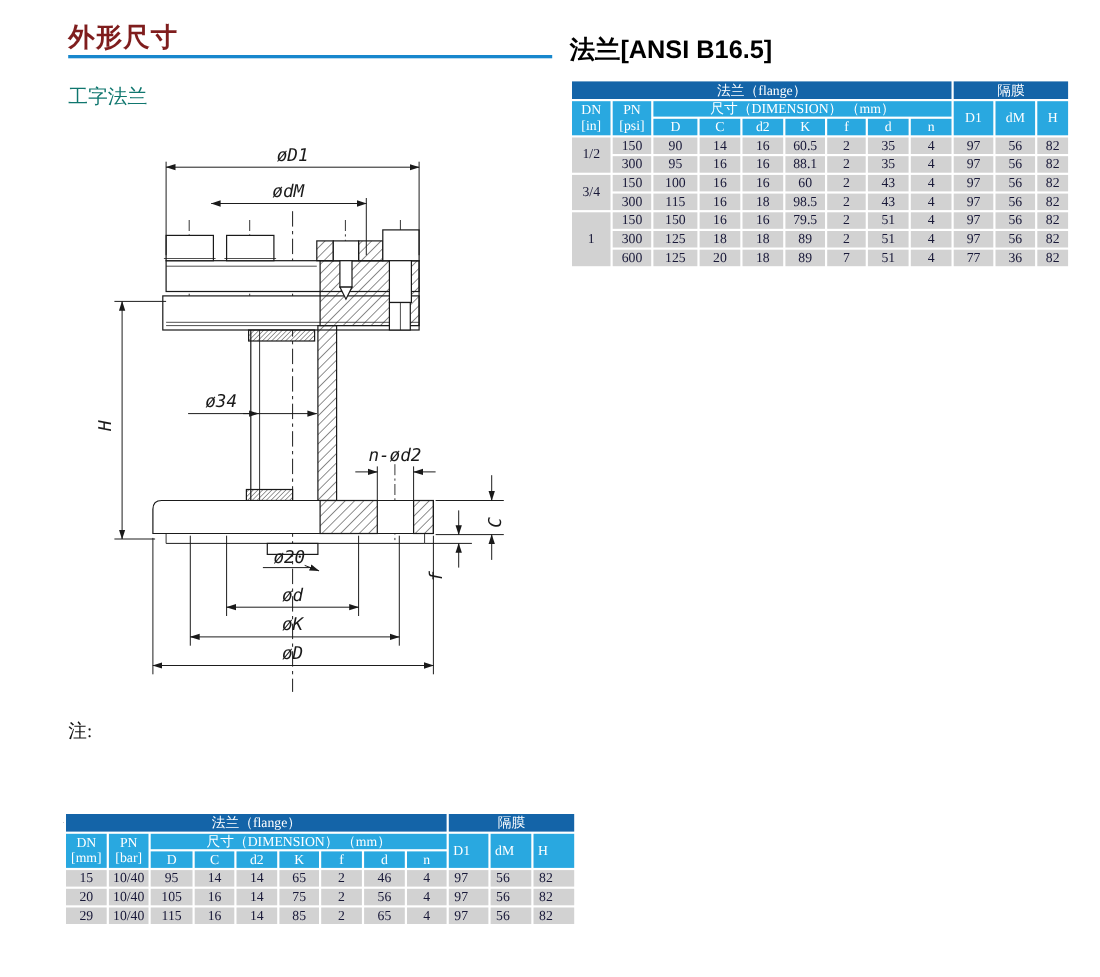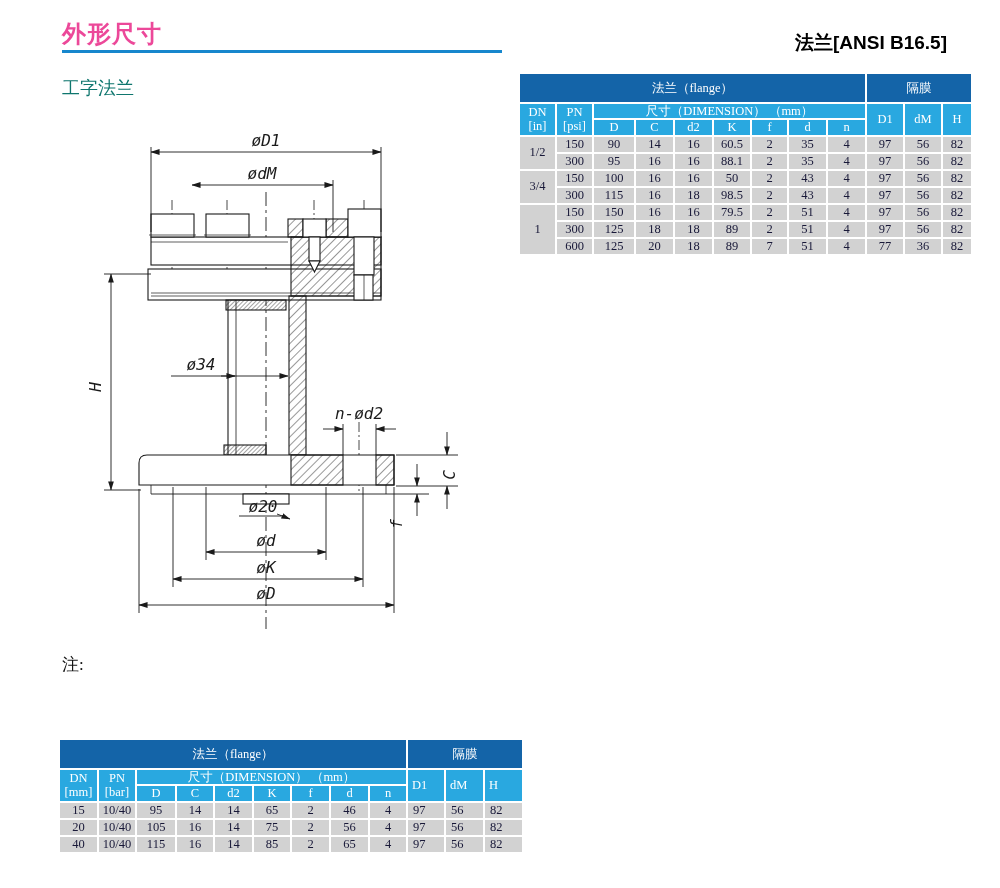--- a/index.html
+++ b/index.html
@@ -1,34 +1,34 @@
 <!DOCTYPE html>
 <html><head>
 <meta charset="utf-8">
 <style>
   html,body{margin:0;padding:0;}
   body{width:1000px;height:888px;background:#ffffff;position:relative;overflow:hidden;
        font-family:"Liberation Sans",sans-serif;color:#111;}
   .abs{position:absolute;}
   
-  .sec-title{left:62px;top:18px;font-size:24px;font-weight:bold;color:#ec4899;letter-spacing:1px;}
+  .sec-title{left:62px;top:18px;font-size:24px;font-weight:bold;color:#7f1d1d;letter-spacing:1px;}
   .sec-underline{left:62px;top:50px;width:440px;height:3px;background:#1787cd;}
   .subtitle{left:62px;top:76px;font-size:18px;color:#0f766e;font-family:"Liberation Serif",serif;}
   .note{left:62px;top:653px;font-size:17px;font-family:"Liberation Serif",serif;color:#111;}
   
-  .tbl-title{font-size:19px;font-weight:600;color:#000;text-align:right;}
+  .tbl-title{font-size:23px;font-weight:600;color:#000;text-align:left;}
   #ansi-title{left:518px;top:30px;width:429px;}
   #gb-title{left:58px;top:698px;width:440px;margin-top:39px;}
   
   table.spec{border-collapse:separate;border-spacing:2px;table-layout:fixed;background:#fff;}
   #ansi-table{left:518px;top:72px;width:429px;}
   #gb-table{left:58px;top:738px;width:440px;}
   table.spec th{font-family:"Liberation Serif",serif;font-weight:normal;color:#fff;
       font-size:12.5px;text-align:center;padding:0 1px;white-space:pre-line;line-height:1.15;}
-  table.spec th.hd{background:#1464a8;height:28px;}
+  table.spec th.hd{background:#1464a8;height:16px;}
   table.spec th.hl{background:#29a8e0;}
   table.spec td{background:#d2d2d2;color:#181838;font-family:"Liberation Serif",serif;
       font-size:12.5px;text-align:center;height:15px;padding:0 2px;}
   table.spec td.la{text-align:left;padding-left:5px;}
   
   #drawing{left:51px;top:132px;}
   svg text{font-family:"DejaVu Sans Mono",monospace;font-style:italic;fill:#1a1a1a;}
   .dim{font-size:16px;}
 </style>
 </head>
@@ -229,21 +229,21 @@
         <td>97</td>
         <td>56</td>
         <td>82</td>
       </tr>
       <tr>
         <td rowspan="2">3/4</td>
         <td>150</td>
         <td>100</td>
         <td>16</td>
         <td>16</td>
-        <td>50</td>
+        <td>60</td>
         <td>2</td>
         <td>43</td>
         <td>4</td>
         <td>97</td>
         <td>56</td>
         <td>82</td>
       </tr>
       <tr>
         <td>300</td>
         <td>115</td>
@@ -364,21 +364,21 @@
         <td>14</td>
         <td>75</td>
         <td>2</td>
         <td>56</td>
         <td>4</td>
         <td class="la">97</td>
         <td class="la">56</td>
         <td class="la">82</td>
       </tr>
       <tr>
-        <td>40</td>
+        <td>29</td>
         <td>10/40</td>
         <td>115</td>
         <td>16</td>
         <td>14</td>
         <td>85</td>
         <td>2</td>
         <td>65</td>
         <td>4</td>
         <td class="la">97</td>
         <td class="la">56</td>

